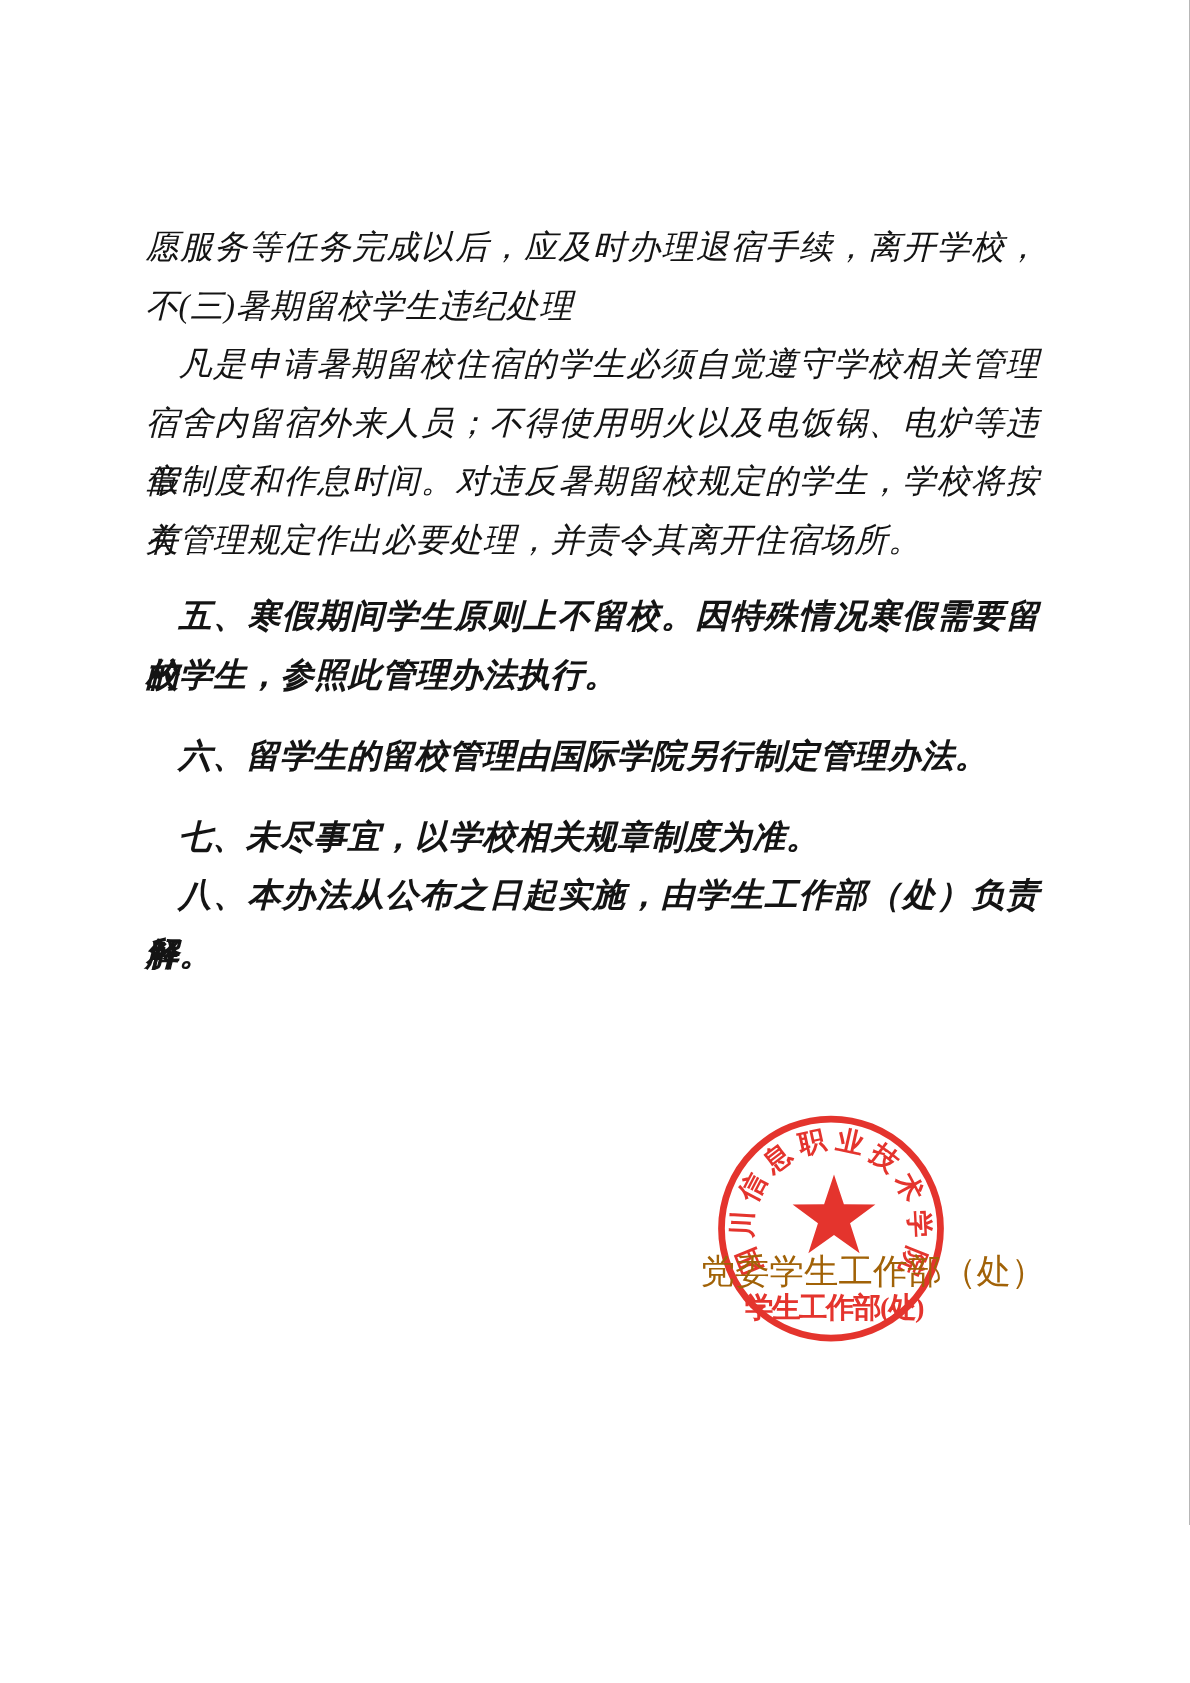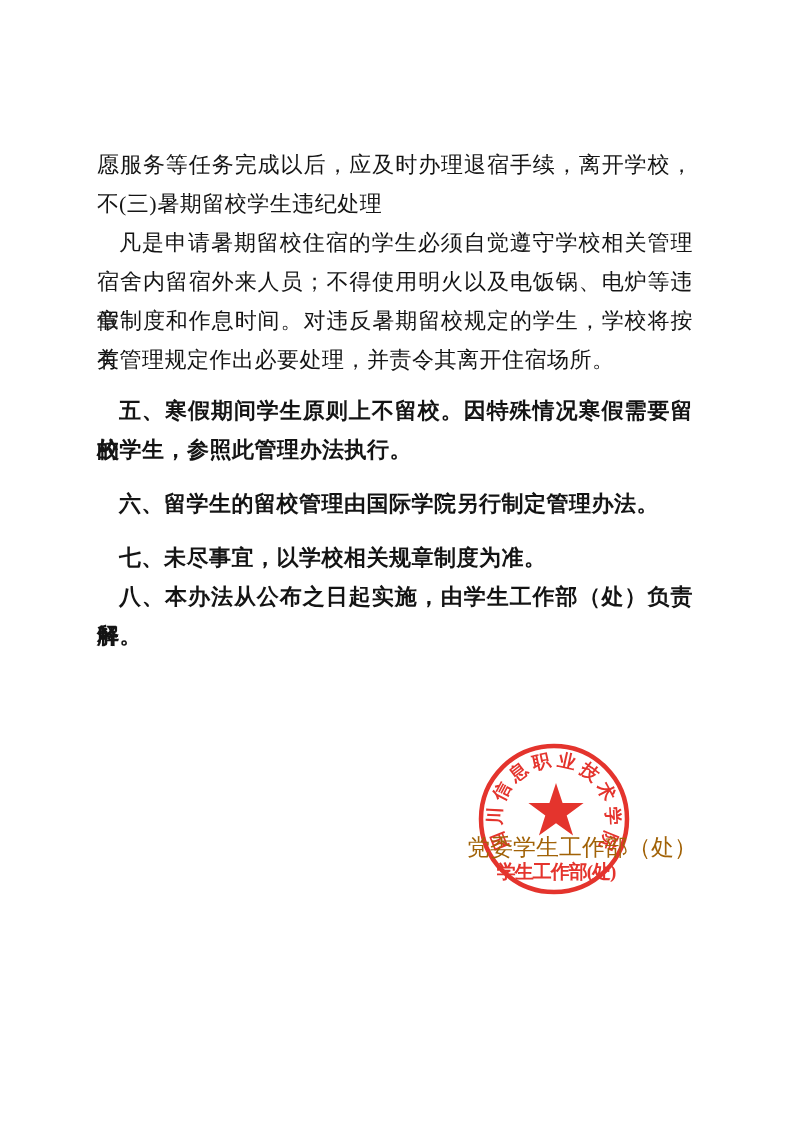--- a/index.html
+++ b/index.html
@@ -12,21 +12,21 @@
     overflow: hidden;
     font-family: "Liberation Serif", serif;
     color: #141414;
   }
   .content {
     position: absolute;
     left: 97px;
     top: 145px;
     width: 596px;
   }
-  .block { margin: 0; }
+  .block { margin: 0; font-style: italic; }
   .line {
     font-size: 22px;
     line-height: 39px;
     height: 39px;
     text-align: justify;
     letter-spacing: 0.5px;
     color: #141414;
   }
   .kai .line { font-family: "Liberation Serif", serif; font-weight: 400; }
   .hei .line { font-family: "Liberation Sans", sans-serif; font-weight: 700; }

